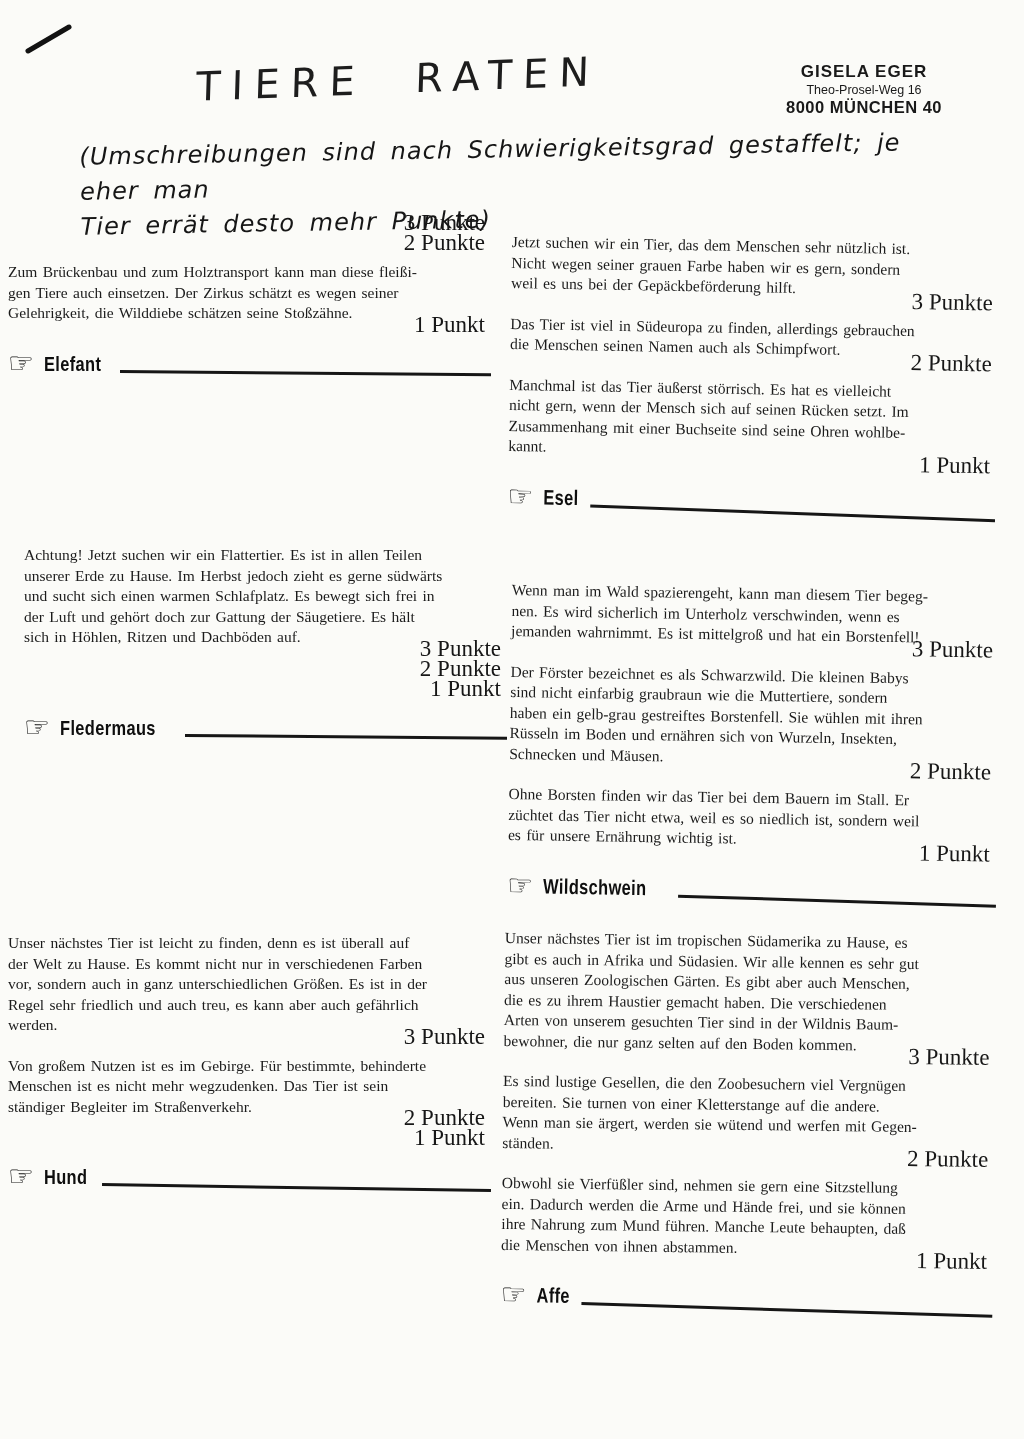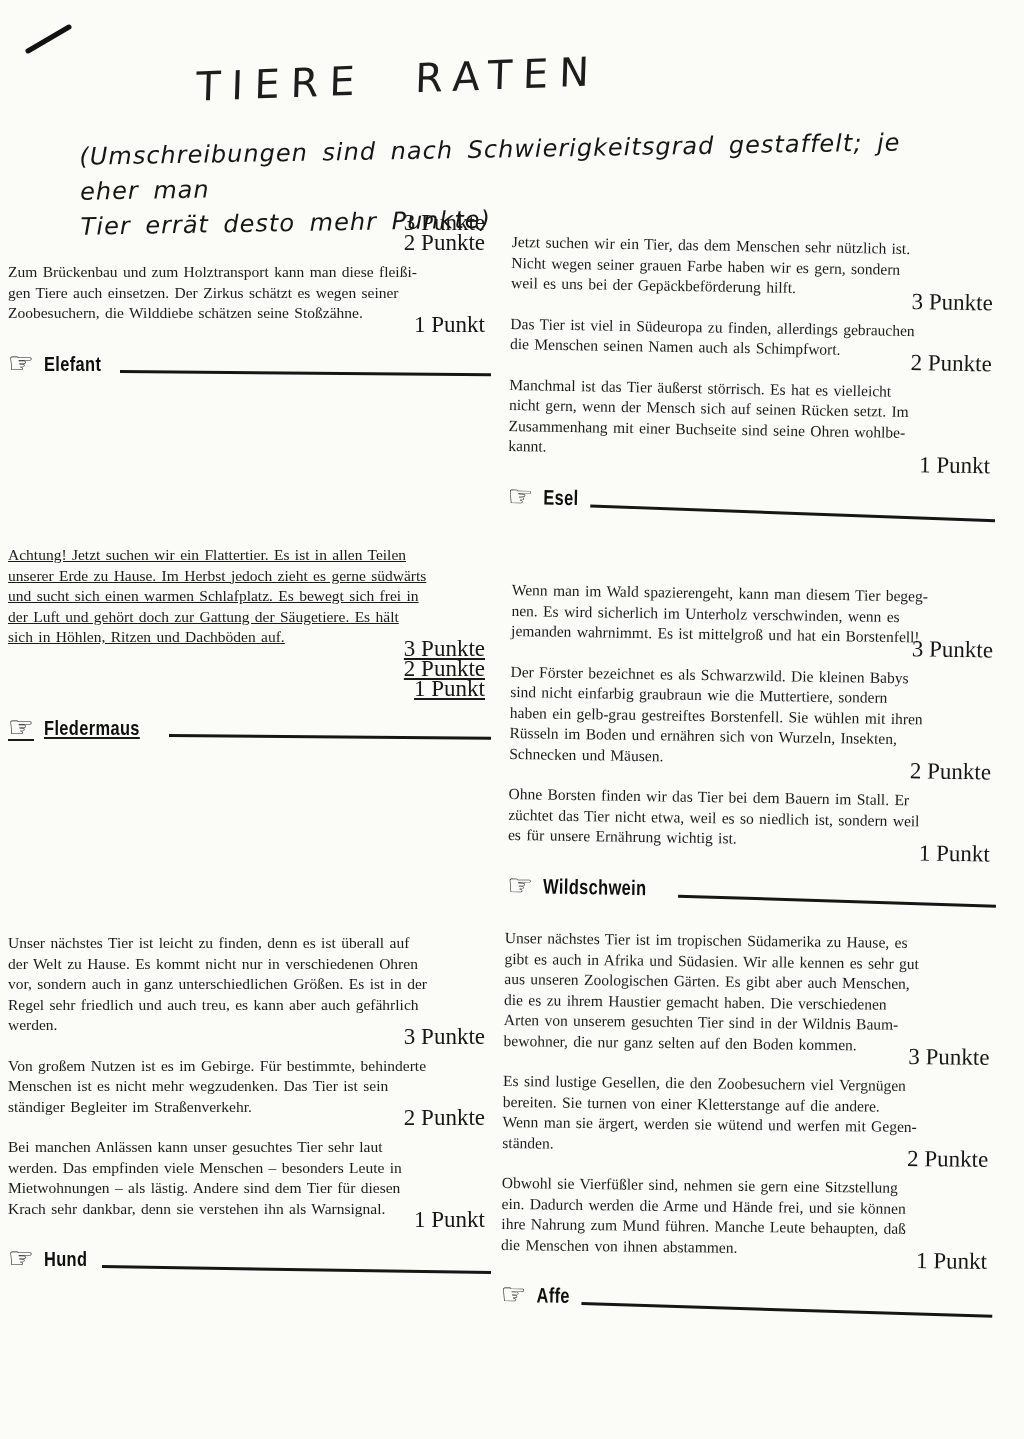--- a/index.html
+++ b/index.html
@@ -99,69 +99,70 @@
 <body>
 
 <div class="page">
 
   <svg class="pen-stroke" width="52" height="38" viewBox="0 0 52 38">
     <line x1="4" y1="31" x2="45" y2="7" stroke="#121212" stroke-width="5" stroke-linecap="round"></line>
   </svg>
 
   <div class="hand-title">TIERE RATEN</div>
 
+  <div class="stamp">
+    <div class="l1">GISELA EGER</div>
+    <div class="l2">Theo-Prosel-Weg 16</div>
+    <div class="l3">8000 MÜNCHEN 40</div>
+  </div>
 
   <div class="hand-note">(Umschreibungen sind nach Schwierigkeitsgrad gestaffelt; je eher man
 Tier errät desto mehr Punkte)</div>
 
   <section class="riddle" style="left:8px;top:222px;width:483px;">
     <div class="pts">3 Punkte</div>
     <div class="pts">2 Punkte</div>
     <p class="clue">Zum Brückenbau und zum Holztransport kann man diese fleißi-
 gen Tiere auch einsetzen. Der Zirkus schätzt es wegen seiner
-Zoobesuchern, die Wilddiebe schätzen seine Stoßzähne.</p>
+Gelehrigkeit, die Wilddiebe schätzen seine Stoßzähne.</p>
     <div class="pts">1 Punkt</div>
     <div class="answer-row">
       <span class="manicule">☞</span>
       <span class="answer-label">Elefant</span>
       <span class="answer-line r05"></span>
     </div>
   </section>
 
-  <section class="riddle" style="left:8px;top:545px;width:483px;text-decoration:underline;">
+  <section class="riddle" style="left:24px;top:545px;width:483px;">
     <p class="clue">Achtung! Jetzt suchen wir ein Flattertier. Es ist in allen Teilen
 unserer Erde zu Hause. Im Herbst jedoch zieht es gerne südwärts
 und sucht sich einen warmen Schlafplatz. Es bewegt sich frei in
 der Luft und gehört doch zur Gattung der Säugetiere. Es hält
 sich in Höhlen, Ritzen und Dachböden auf.</p>
     <div class="pts">3 Punkte</div>
     <div class="pts">2 Punkte</div>
     <div class="pts">1 Punkt</div>
     <div class="answer-row">
       <span class="manicule">☞</span>
       <span class="answer-label">Fledermaus</span>
       <span class="answer-line r05"></span>
     </div>
   </section>
 
   <section class="riddle" style="left:8px;top:933px;width:483px;">
     <p class="clue">Unser nächstes Tier ist leicht zu finden, denn es ist überall auf
-der Welt zu Hause. Es kommt nicht nur in verschiedenen Ohren
+der Welt zu Hause. Es kommt nicht nur in verschiedenen Farben
 vor, sondern auch in ganz unterschiedlichen Größen. Es ist in der
 Regel sehr friedlich und auch treu, es kann aber auch gefährlich
 werden.</p>
     <div class="pts">3 Punkte</div>
     <p class="clue">Von großem Nutzen ist es im Gebirge. Für bestimmte, behinderte
 Menschen ist es nicht mehr wegzudenken. Das Tier ist sein
 ständiger Begleiter im Straßenverkehr.</p>
     <div class="pts">2 Punkte</div>
-    <p class="clue">Bei manchen Anlässen kann unser gesuchtes Tier sehr laut
-werden. Das empfinden viele Menschen – besonders Leute in
-Mietwohnungen – als lästig. Andere sind dem Tier für diesen
-Krach sehr dankbar, denn sie verstehen ihn als Warnsignal.</p>
     <div class="pts">1 Punkt</div>
     <div class="answer-row">
       <span class="manicule">☞</span>
       <span class="answer-label">Hund</span>
       <span class="answer-line r09"></span>
     </div>
   </section>
 
   <section class="riddle skew1" style="left:512px;top:232px;width:488px;">
     <p class="clue">Jetzt suchen wir ein Tier, das dem Menschen sehr nützlich ist.

